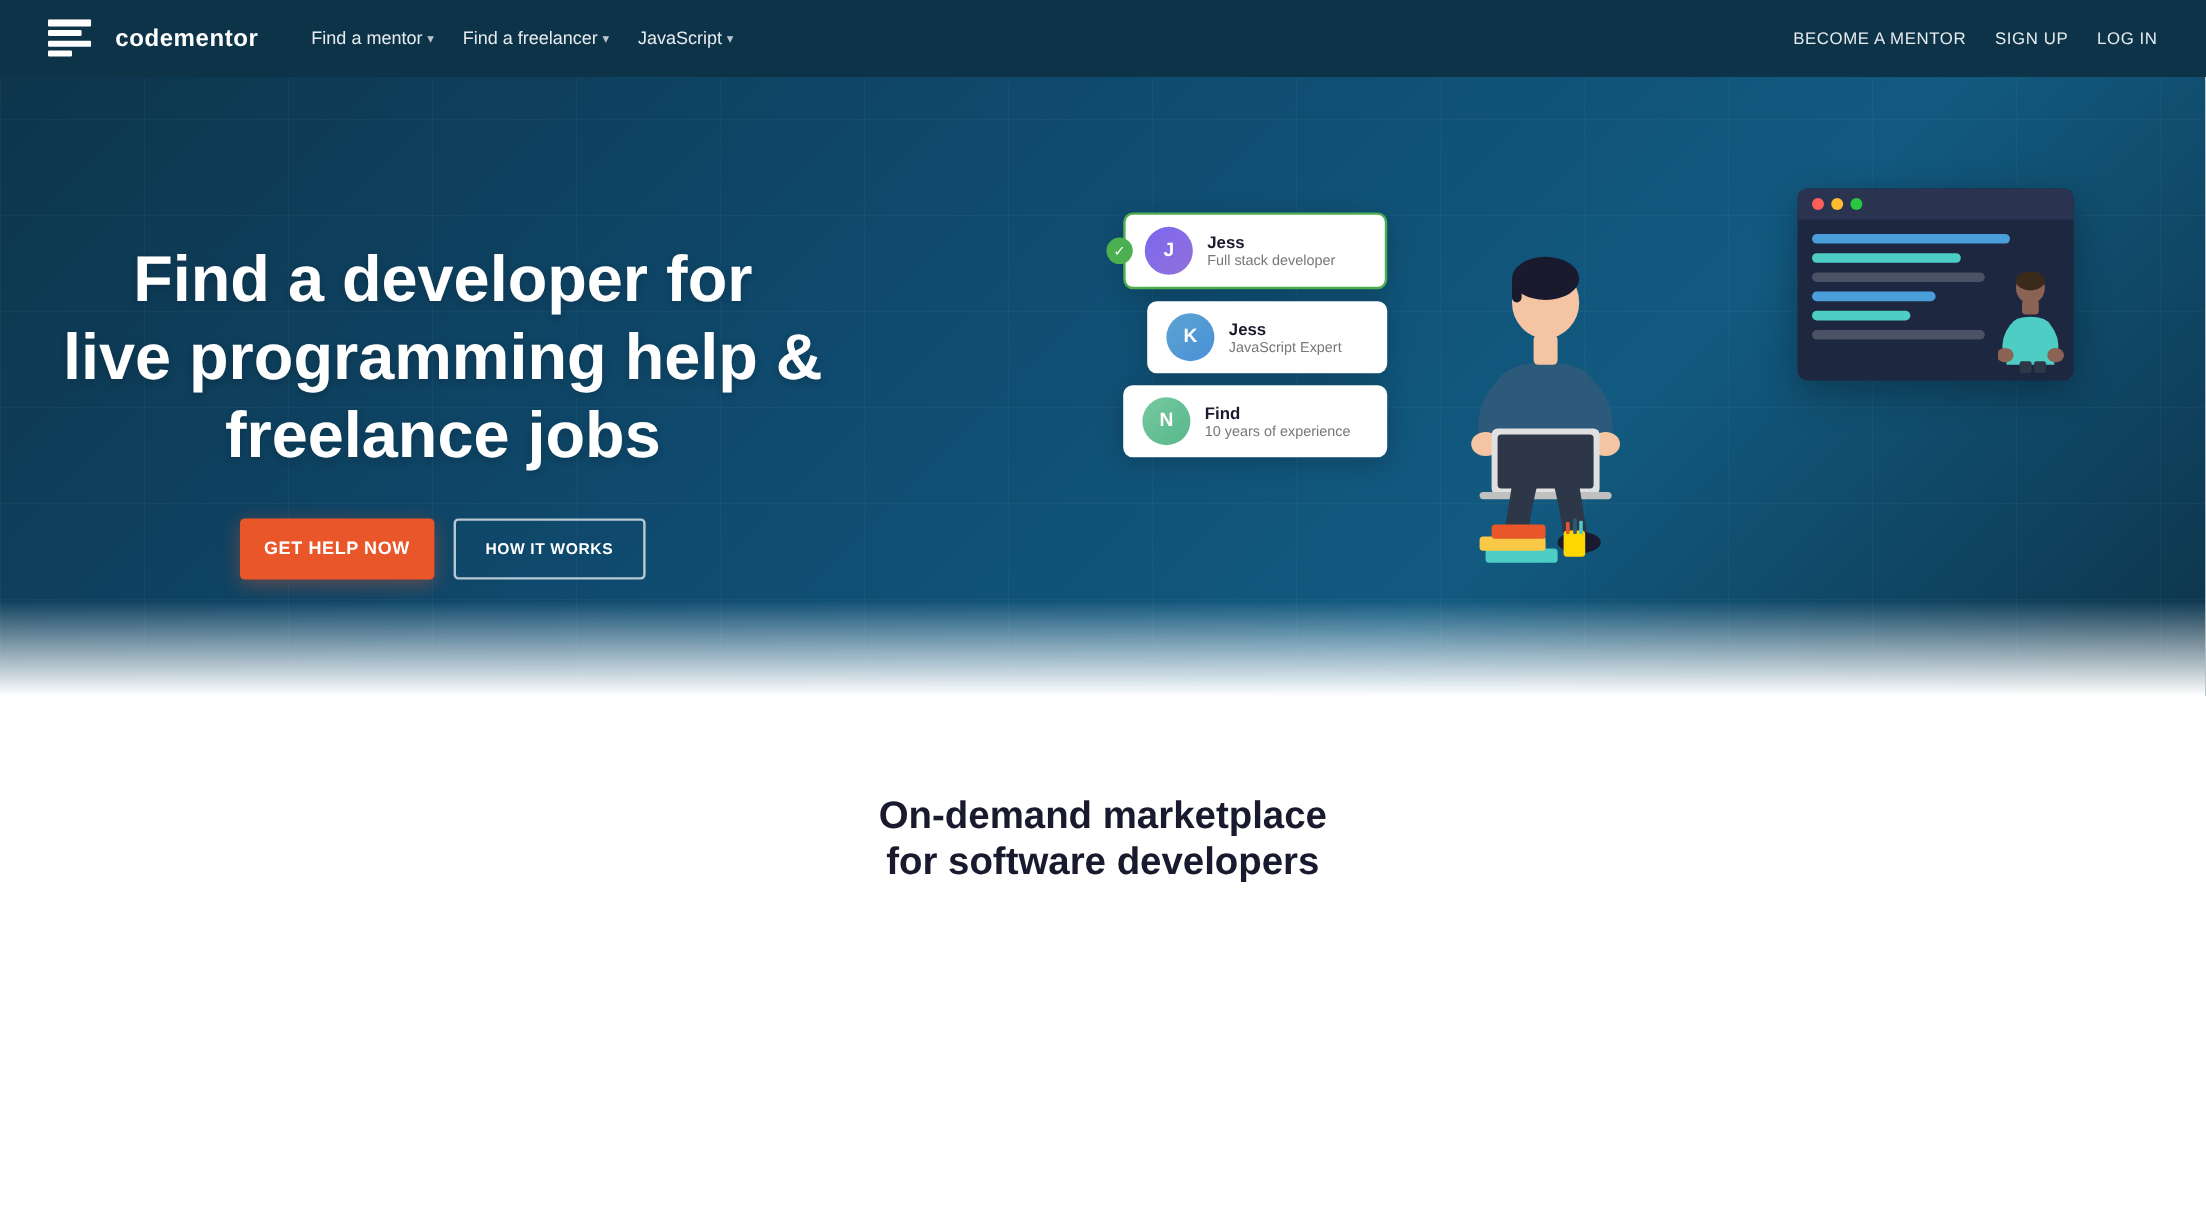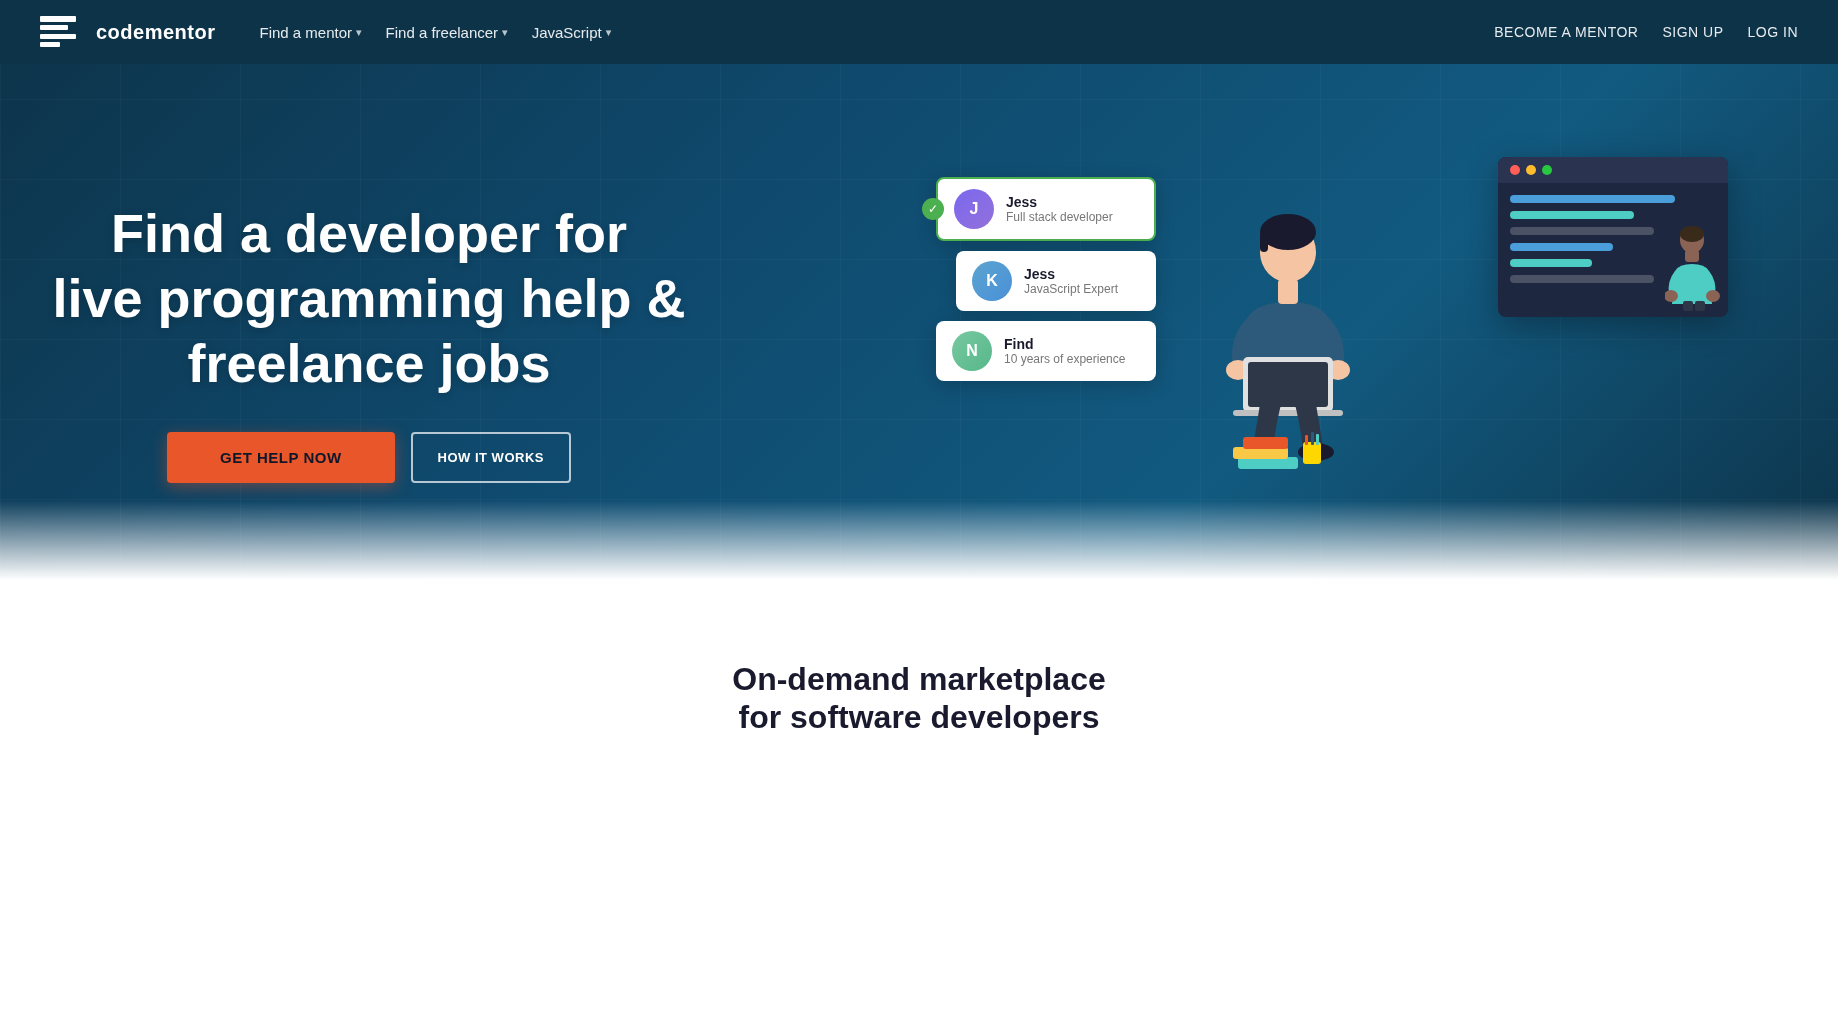--- a/index.html
+++ b/index.html
@@ -36,21 +36,21 @@
       display: flex; flex-direction: row; align-items: center;
       position: relative; overflow: hidden;
     }
     .hero-content { text-align: center; padding: 60px 20px 20px; position: relative; z-index: 2; }
     .hero-title {
       color: white; font-size: 54px; font-weight: 700; line-height: 1.2;
       text-shadow: 0 2px 8px rgba(0,0,0,0.2);
     }
     .hero-buttons { display: flex; gap: 16px; justify-content: center; margin-top: 36px; }
     .btn-primary {
-      background: #e8562a; color: #0f172a; border: none; padding: 16px 53px;
+      background: #e8562a; color: #ffffff; border: none; padding: 16px 20px;
       font-size: 15px; font-weight: 700; border-radius: 4px; cursor: pointer;
       letter-spacing: 0.5px; text-transform: uppercase;
       box-shadow: 0 4px 16px rgba(232,86,42,0.4);
     }
     .btn-secondary {
       background: transparent; color: white;
       border: 2px solid rgba(255,255,255,0.7);
       padding: 16px 25px; font-size: 13px; font-weight: 600; border-radius: 4px; cursor: pointer;
       letter-spacing: 0.5px; text-transform: uppercase;
     }

